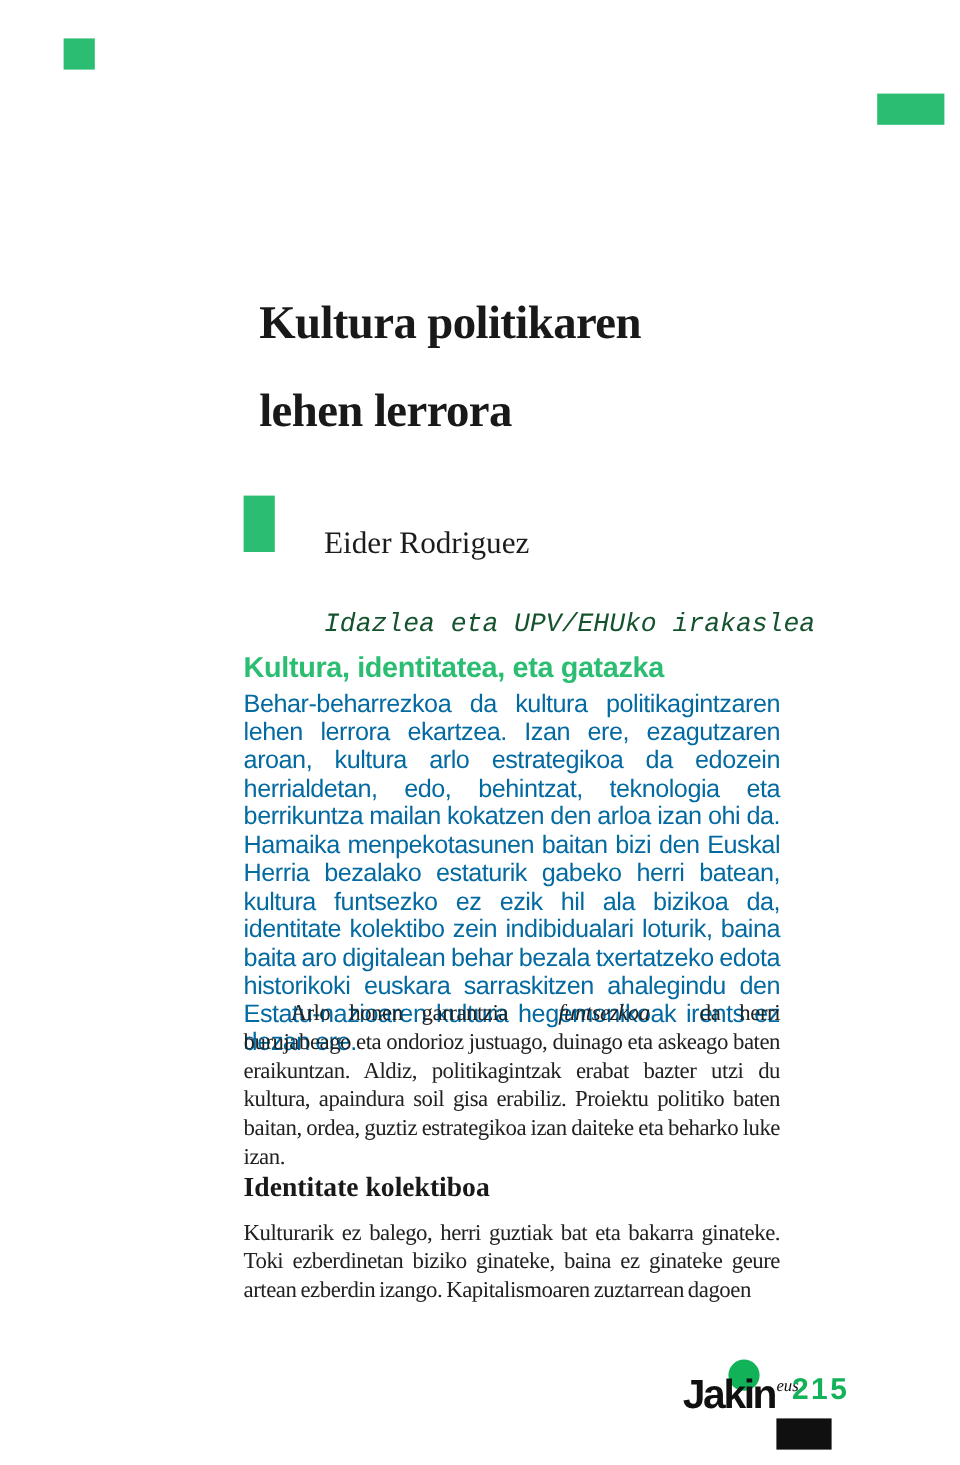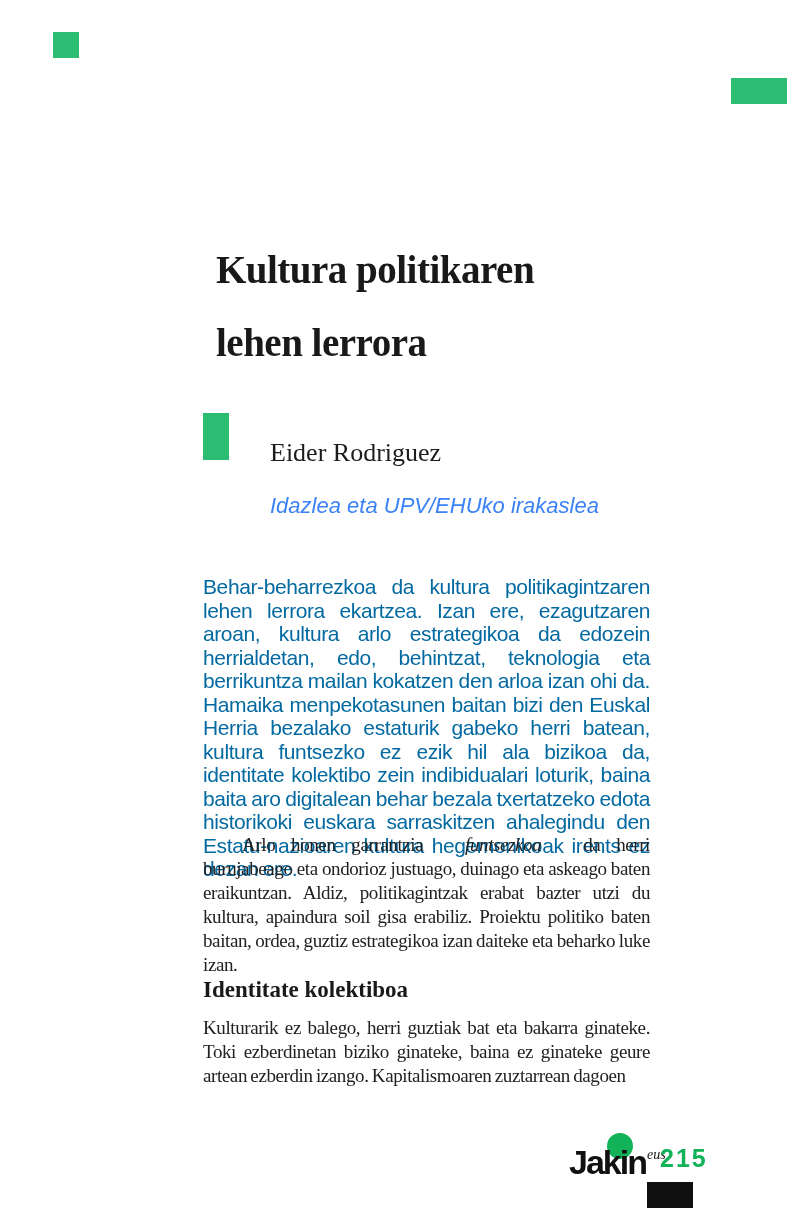--- a/index.html
+++ b/index.html
@@ -45,24 +45,24 @@
   .author-bar {
     width: 13px; height: 47px; background: #2bbd72;
     margin-right: 15px; flex: none;
   }
   .author-name {
     font-family: "Liberation Serif", serif;
     font-size: 26px; line-height: 27px; color: #1c1c1c;
     font-weight: 400;
   }
   .author-role {
-    font-family: Liberation Sans, sans-serif;
+    font-family: Liberation Mono, monospace;
     font-style: italic;
-    font-size: 22px; line-height: 24px; color: #3b82f6;
-    margin-top: 2px;
+    font-size: 22px; line-height: 24px; color: #14532d;
+    margin-top: 17px;
   }
   
   .col { position: absolute; left: 164px; width: 473px; }
   .sec-heading {
     top: 505px;
     font-family: "Liberation Sans", sans-serif;
     font-weight: 700;
     font-size: 24px; line-height: 26px;
     letter-spacing: -0.3px;
     color: #2bbd72;
@@ -152,20 +152,21 @@
   </h1>
 
   <div class="author">
     <div class="author-bar"></div>
     <div>
       <div class="author-name">Eider Rodriguez</div>
       <div class="author-role">Idazlea eta UPV/EHUko irakaslea</div>
     </div>
   </div>
 
+  <h2 class="col sec-heading">Kultura, identitatea, eta gatazka</h2>
 
   <p class="col lead-para">Behar-beharrezkoa da kultura politikagintzaren lehen lerrora ekartzea. Izan ere, ezagutzaren aroan, kultura arlo estrategikoa da edozein herrialdetan, edo, behintzat, teknologia eta berrikuntza mailan kokatzen den arloa izan ohi da. Hamaika menpekotasunen baitan bizi den Euskal Herria bezalako estaturik gabeko herri batean, kultura funtsezko ez ezik hil ala bizikoa da, identitate kolektibo zein indibidualari loturik, baina baita aro digitalean behar bezala txertatzeko edota historikoki euskara sarraskitzen ahalegindu den Estatu-nazioaren kultura hegemonikoak irents ez dezan ere.</p>
 
   <p class="col body-para body-para-1"><span>Arlo honen garrantzia </span><span class="italic">funtsezkoa</span><span> da herri burujabeago eta ondorioz justuago, duinago eta askeago baten eraikuntzan. Aldiz, politikagintzak erabat bazter utzi du kultura, apaindura soil gisa erabiliz. Proiektu politiko baten baitan, ordea, guztiz estrategikoa izan daiteke eta beharko luke izan.</span></p>
 
   <h3 class="col sub-heading">Identitate kolektiboa</h3>
 
   <p class="col body-para body-para-2">Kulturarik ez balego, herri guztiak bat eta bakarra ginateke. Toki ezberdinetan biziko ginateke, baina ez ginateke geure artean ezberdin izango. Kapitalismoaren zuztarrean dagoen</p>
 
   <div class="logo">

